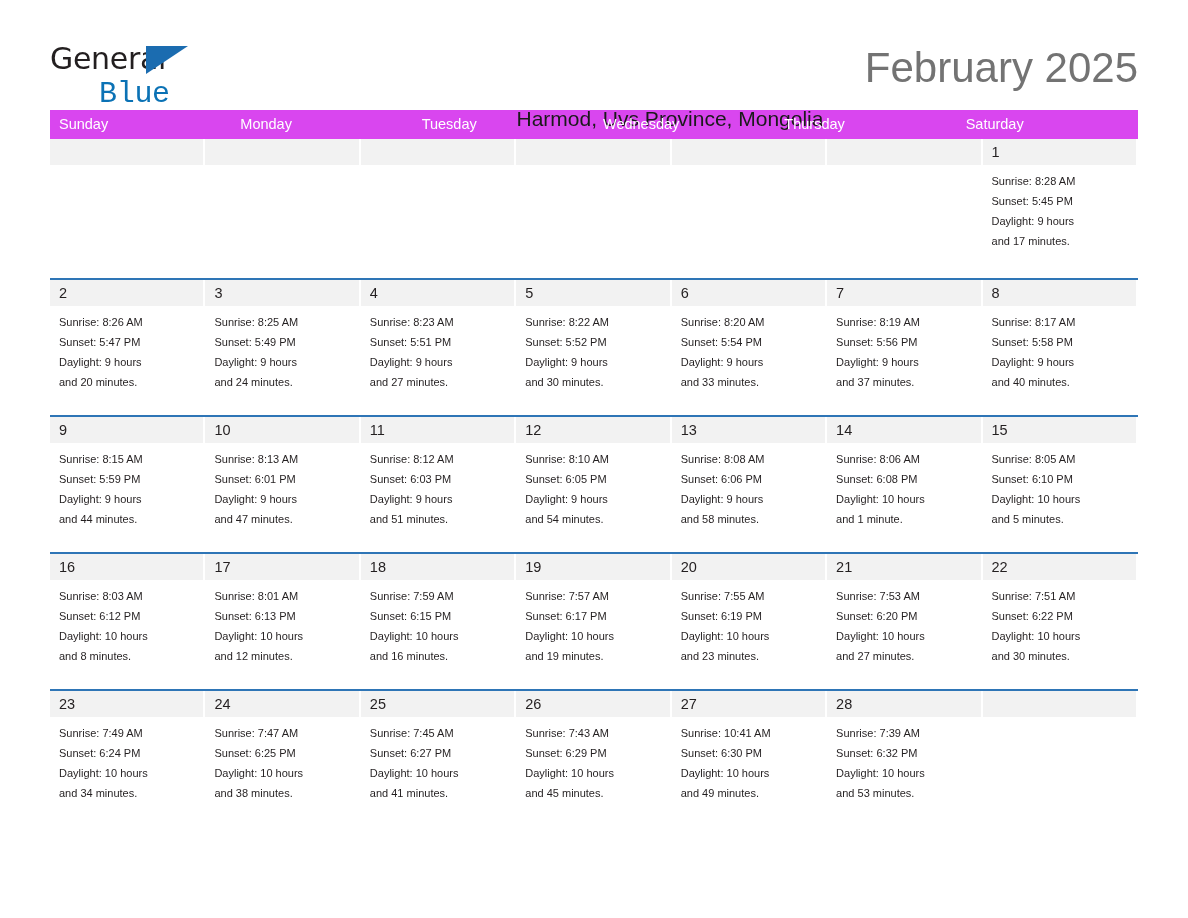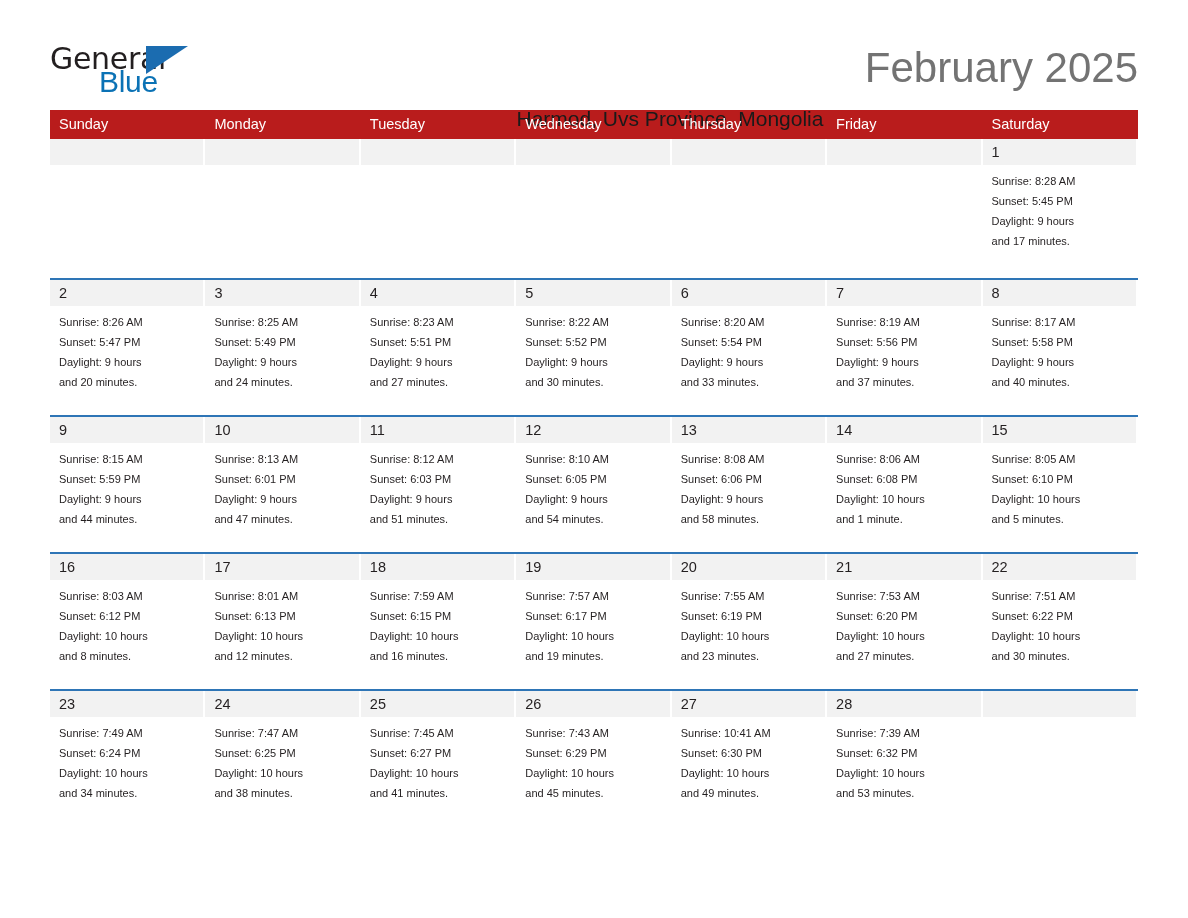--- a/index.html
+++ b/index.html
@@ -46,25 +46,25 @@
     font-size: 30px;
     letter-spacing: -0.3px;
     color: #231f20;
     font-family: "DejaVu Sans", sans-serif;
     font-weight: 400;
     line-height: 1;
   }
   .logo-blue {
     position: absolute;
     left: 49px;
-    top: 23px;
+    top: 35px;
     font-size: 30px;
     letter-spacing: -0.3px;
     color: #0b72b5;
-    font-family: Liberation Sans, sans-serif;
+    font-family: Liberation Mono, monospace;
     font-weight: 400;
     line-height: 1;
   }
   .logo-tri {
     position: absolute;
     left: 96px;
     top: 2px;
     width: 0;
     height: 0;
     border-left: 42px solid #1b6cb0;
@@ -93,21 +93,21 @@
   }
 
   
   .calendar {
     margin-top: 14px;
     width: 1088px;
   }
 
   .dow-row {
     display: flex;
-    background: #b91c1c;
+    background: #d946ef;
     height: 29px;
   }
   .dow {
     flex: 1 1 0;
     color: #ffffff;
     font-size: 14.5px;
     line-height: 29px;
     padding-left: 9px;
     box-sizing: border-box;
     white-space: nowrap;
@@ -184,21 +184,20 @@
   </div>
 
   <div class="calendar">
 
     <div class="dow-row">
       <div class="dow">Sunday</div>
       <div class="dow">Monday</div>
       <div class="dow">Tuesday</div>
       <div class="dow">Wednesday</div>
       <div class="dow">Thursday</div>
-      <div class="dow">Friday</div>
       <div class="dow">Saturday</div>
     </div>
 
     <div id="weeks-container">
         <div class="week w1 first">
           <div class="cell empty">
             <div class="daynum-band"></div>
             <div class="details">
               <div></div>
               <div></div>

